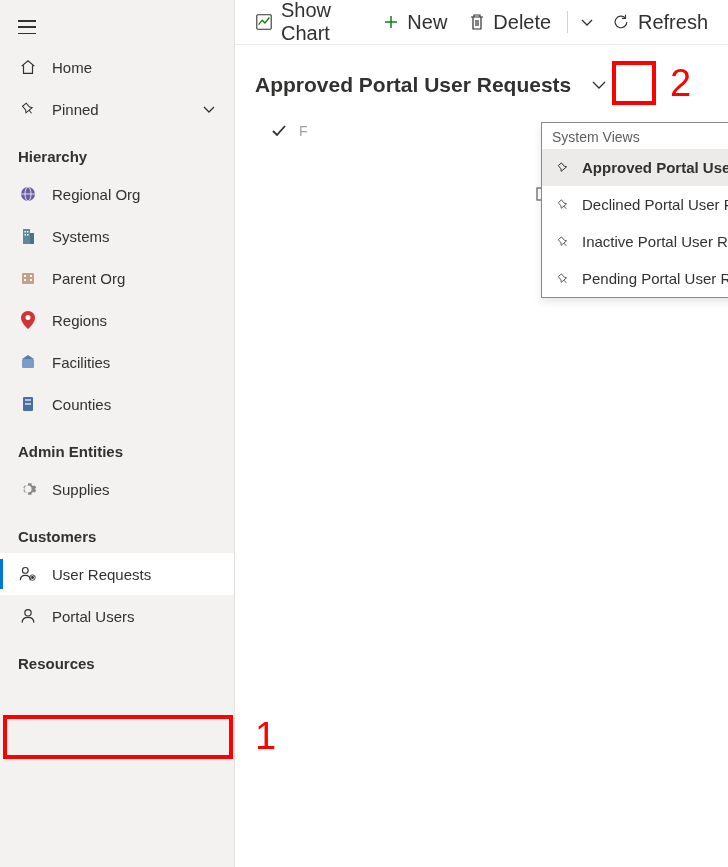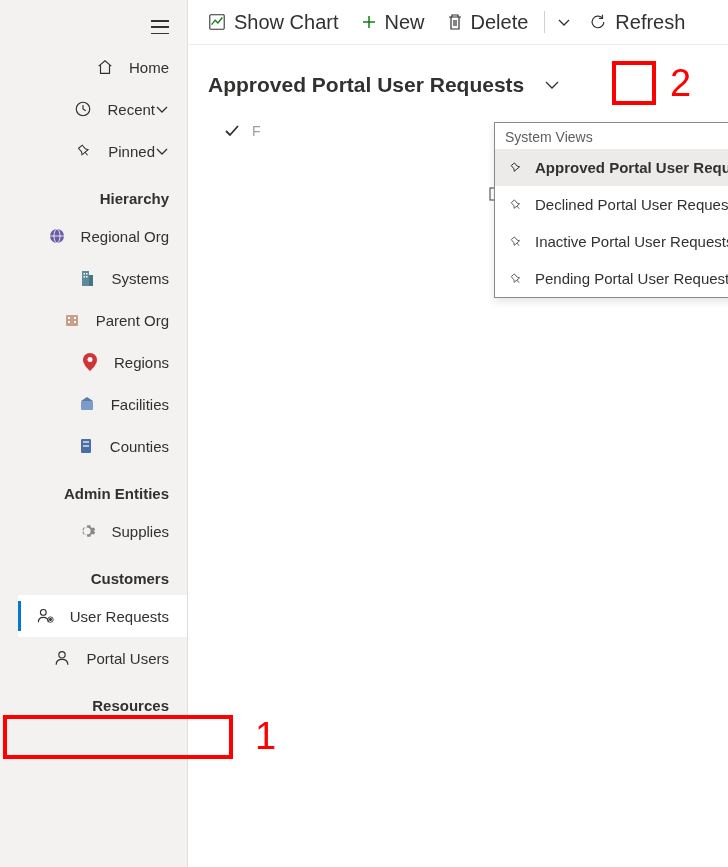--- a/index.html
+++ b/index.html
@@ -17,27 +17,26 @@
       overflow: hidden;
       position: relative;
     }
     .app-container {
       display: flex;
       width: 100%;
       height: 100%;
     }
     
     .sidebar {
-      width: 188px;
+      width: 235px;
       background: #f3f2f1;
       border-right: 1px solid #e1dfdd;
       display: flex;
       flex-direction: column;
       padding-top: 8px;
-      align-items: flex-end;
     }
     .hamburger {
       padding: 12px 18px 12px 18px;
     }
     .hamburger-icon {
       width: 18px;
       height: 14px;
       display: flex;
       flex-direction: column;
       justify-content: space-between;
@@ -222,34 +221,20 @@
 
     <div class="nav-item">
       <span class="icon-slot">
         <svg width="18" height="18" viewBox="0 0 20 20" fill="none" stroke="#323130" stroke-width="1.3">
           <path d="M3 9 L10 3 L17 9 M5 8 V17 H15 V8"></path>
         </svg>
       </span>
       <span class="nav-item-label">Home</span>
     </div>
 
-    <div class="nav-item">
-      <span class="icon-slot">
-        <svg width="18" height="18" viewBox="0 0 20 20" fill="none" stroke="#323130" stroke-width="1.3">
-          <circle cx="10" cy="10" r="7.5"></circle>
-          <path d="M10 5.5 V10 L13 12"></path>
-        </svg>
-      </span>
-      <span class="nav-item-label">Recent</span>
-      <span class="nav-chevron">
-        <svg width="14" height="14" viewBox="0 0 14 14" fill="none" stroke="#323130" stroke-width="1.3">
-          <path d="M2 5 L7 10 L12 5"></path>
-        </svg>
-      </span>
-    </div>
 
     <div class="nav-item">
       <span class="icon-slot">
         <svg width="16" height="16" viewBox="0 0 20 20" fill="none" stroke="#323130" stroke-width="1.3">
           <path d="M7 3 L13 3 L13 9 L15 12 L5 12 L7 9 Z M10 12 L10 17" transform="rotate(-40 10 10)"></path>
         </svg>
       </span>
       <span class="nav-item-label">Pinned</span>
       <span class="nav-chevron">
         <svg width="14" height="14" viewBox="0 0 14 14" fill="none" stroke="#323130" stroke-width="1.3">

